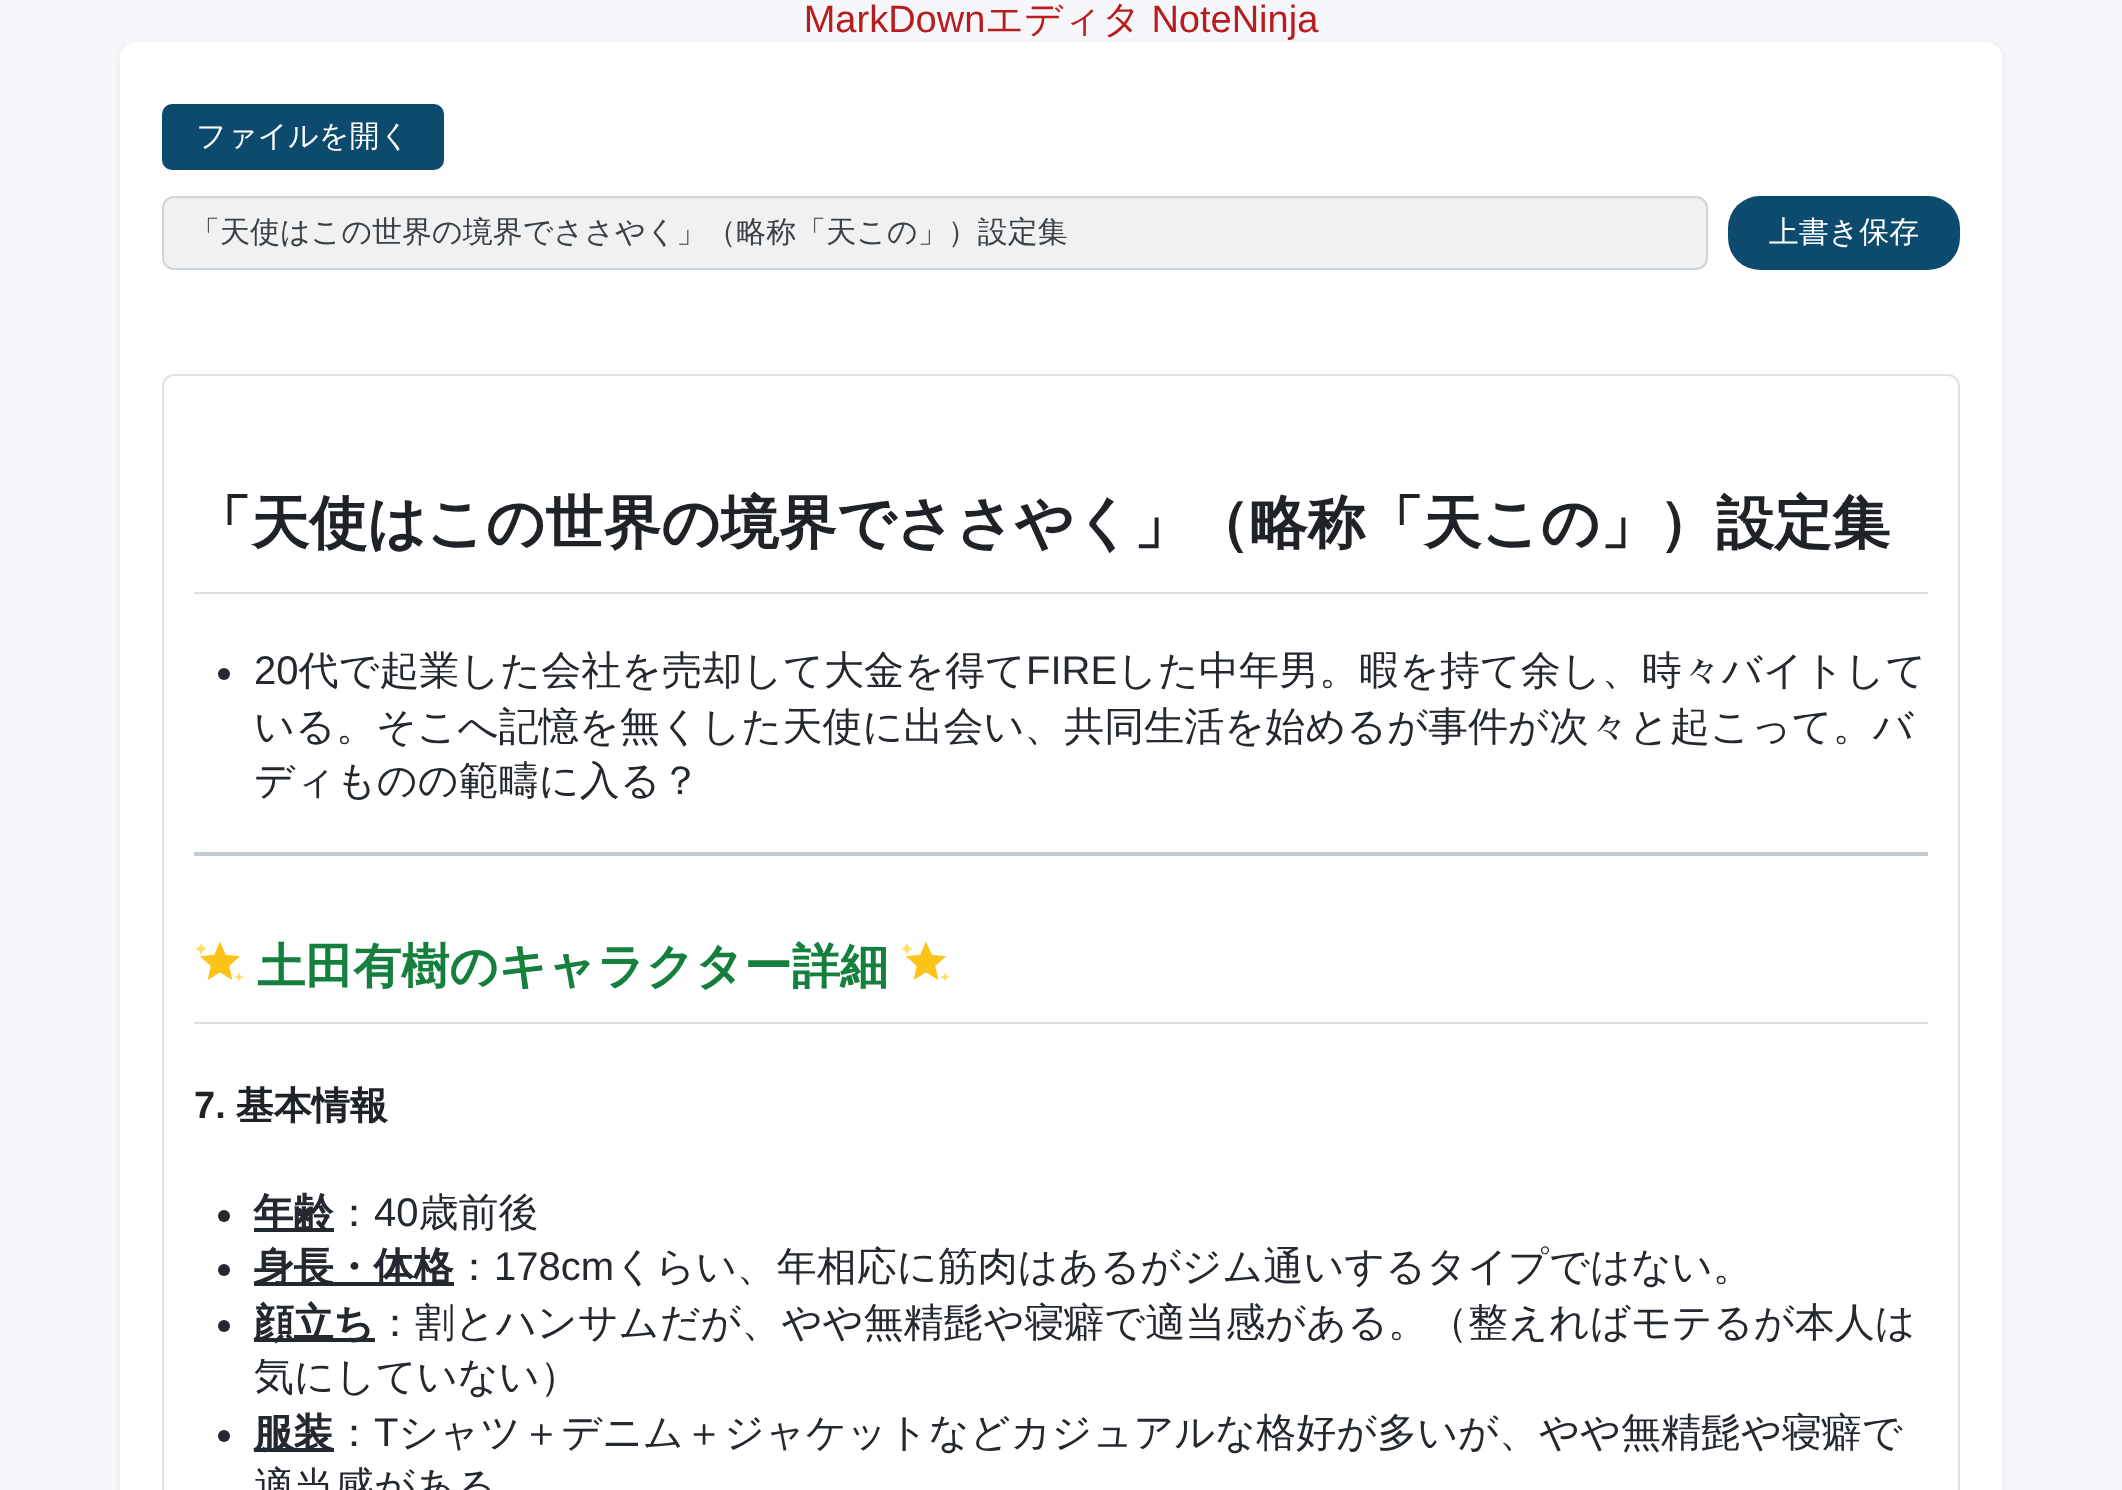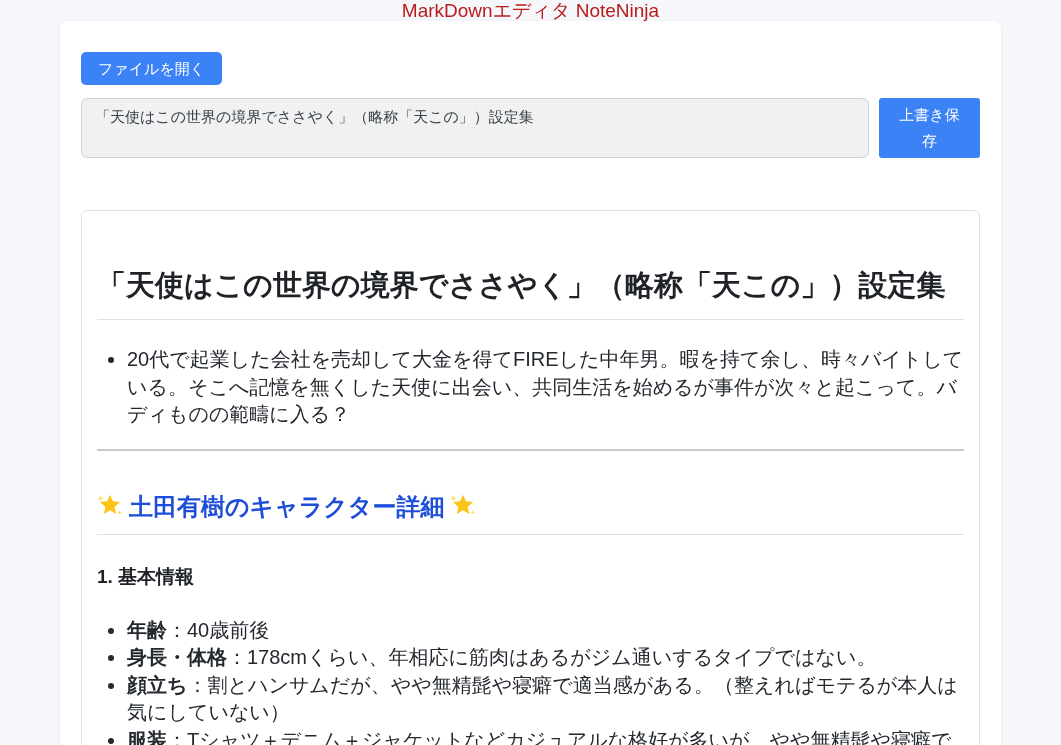--- a/index.html
+++ b/index.html
@@ -34,44 +34,44 @@
     align-items: center;
     justify-content: center;
     border: none;
     border-radius: 5px;
     color: #ffffff;
     font-size: 15px;
     font-family: inherit;
     cursor: pointer;
     line-height: 19px;
   }
-  .btn-primary { background: #3b82f6; }
+  .btn-primary { background: #0c4a6e; }
   .btn-success { background: #47ad4d; }
   .btn-danger  { background: #e5493a; }
   .open-btn { padding: 7px 17px; margin-bottom: 13px; }
   .file-row {
     display: flex;
     gap: 10px;
     align-items: stretch;
   }
   .filename-box {
     flex: 1;
     background: #f0f1f2;
     border: 1px solid #cfd4d9;
     border-radius: 6px;
     padding: 6px 13px;
     font-size: 15px;
     line-height: 23px;
     color: #3c4043;
   }
   .fn-line { display: block; white-space: nowrap; overflow: hidden; }
   .overwrite-btn {
-    width: 101px;
+    width: 116px;
     padding: 4px 18px;
-    border-radius: 3px;
+    border-radius: 16px;
     line-height: 26px;
     text-align: center;
     flex: 0 0 auto;
   }
   .row2 { display: flex; gap: 13px; margin-top: 6px; }
   .row2 .btn { padding: 7px 12px; }
   .preview {
     margin-top: 52px;
     border: 1px solid #dee2e6;
     border-radius: 6px;
@@ -98,33 +98,33 @@
     border: none;
     border-top: 2px solid #c6cbd1;
   }
   .md-h2 {
     margin: 40px 0 0 0;
     font-size: 24px;
     line-height: 31px;
     font-weight: 700;
     padding-bottom: 12px;
     border-bottom: 1px solid #dde1e5;
-    color: #1d4ed8;
+    color: #15803d;
   }
   .md-h2 .star-icon { vertical-align: -3px; margin: 0 6px; }
   .md-h2 .star-icon:first-child { margin-left: 0; }
   .md-h3 {
     margin: 30px 0 0 0;
     font-size: 19px;
     line-height: 24px;
     font-weight: 700;
     color: #1f2328;
   }
   .info-list { margin-top: 28px; }
-  .info-list strong { font-weight: 700; }
+  .info-list strong { font-weight: 700; text-decoration: underline; }
   .nested-ul {
     margin: 0;
     padding-left: 26px;
     list-style: circle;
   }
 </style>
 </head>
 <body>
 
 <h1 class="app-title">MarkDownエディタ NoteNinja</h1>
@@ -152,21 +152,21 @@
     <hr class="md-hr">
 
     <h2 class="md-h2"><svg class="star-icon" width="26" height="26" viewBox="0 0 24 24">
           <path fill="#fcc419" d="M12 2.5l2.7 6.1 6.6.7-5 4.5 1.4 6.5L12 16.9l-5.7 3.4 1.4-6.5-5-4.5 6.6-.7z"></path>
           <path fill="#ffe066" d="M3.2 3.2l.9 1.8 1.8.9-1.8.9-.9 1.8-.9-1.8-1.8-.9 1.8-.9zM20.8 16.8l.7 1.4 1.4.7-1.4.7-.7 1.4-.7-1.4-1.4-.7 1.4-.7z"></path>
         </svg><span>土田有樹のキャラクター詳細</span><svg class="star-icon" width="26" height="26" viewBox="0 0 24 24">
           <path fill="#fcc419" d="M12 2.5l2.7 6.1 6.6.7-5 4.5 1.4 6.5L12 16.9l-5.7 3.4 1.4-6.5-5-4.5 6.6-.7z"></path>
           <path fill="#ffe066" d="M3.2 3.2l.9 1.8 1.8.9-1.8.9-.9 1.8-.9-1.8-1.8-.9 1.8-.9zM20.8 16.8l.7 1.4 1.4.7-1.4.7-.7 1.4-.7-1.4-1.4-.7 1.4-.7z"></path>
         </svg></h2>
 
-    <h3 class="md-h3">1. 基本情報</h3>
+    <h3 class="md-h3">7. 基本情報</h3>
 
     <ul class="md-ul info-list">
       <li><strong>年齢</strong><span>：40歳前後</span></li>
       <li><strong>身長・体格</strong><span>：178cmくらい、年相応に筋肉はあるがジム通いするタイプではない。</span></li>
       <li><strong>顔立ち</strong><span>：割とハンサムだが、やや無精髭や寝癖で適当感がある。（整えればモテるが本人は気にしていない）</span></li>
       <li><strong>服装</strong><span>：Tシャツ＋デニム＋ジャケットなどカジュアルな格好が多いが、やや無精髭や寝癖で適当感がある。</span>
         <ul class="nested-ul">
           <li>バイクの時はライダージャケット＋ブーツ</li>
         </ul>
       </li>

